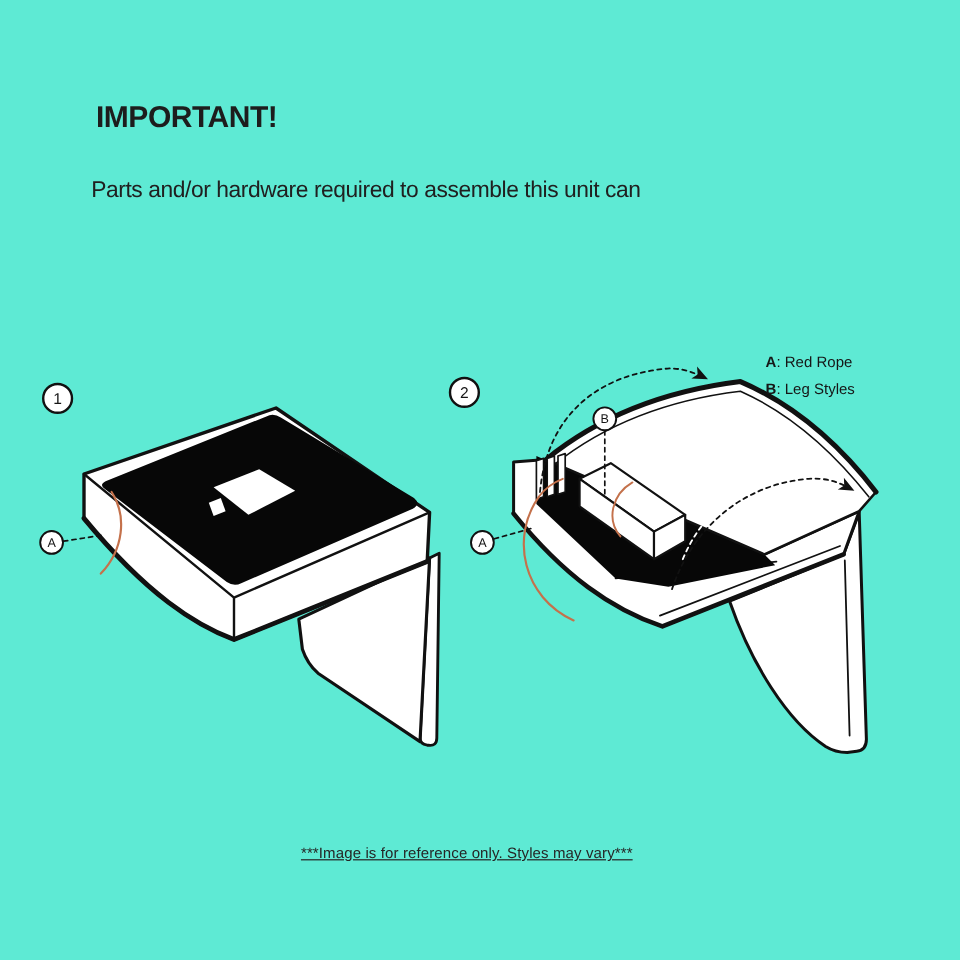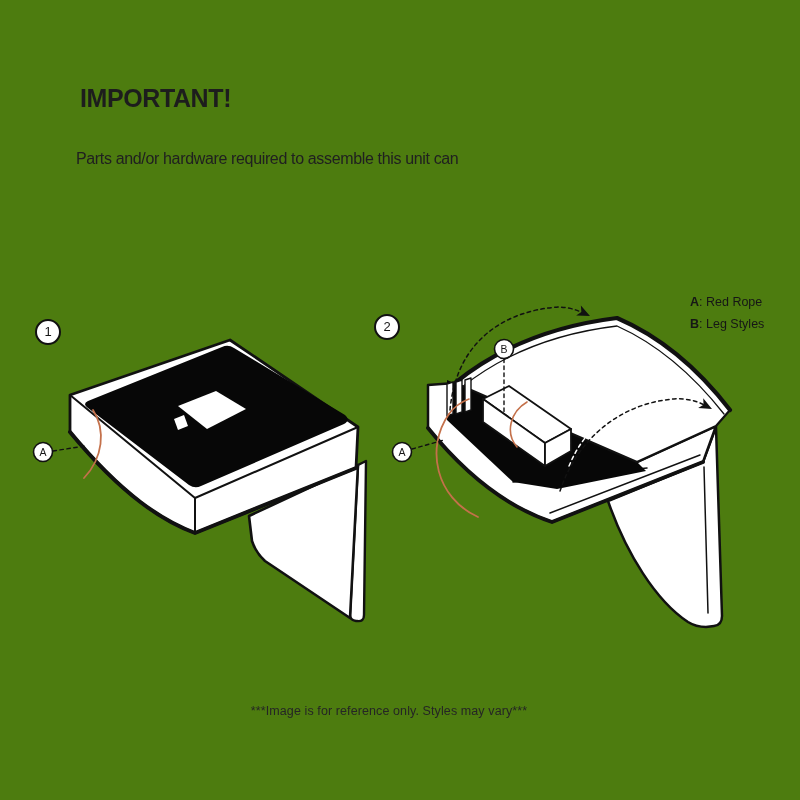--- a/index.html
+++ b/index.html
@@ -1,35 +1,35 @@
 <!DOCTYPE html>
 <html><head>
 <meta charset="utf-8">
 <style>
   html,body{margin:0;padding:0;background:#ffffff;}
   #canvas{
-    position:relative;width:800px;height:800px;background:#4d7c0f;overflow:hidden;
+    position:relative;width:800px;height:800px;background:#5eead4;overflow:hidden;
     font-family:"Liberation Sans","DejaVu Sans",sans-serif;color:#1c1c1c;
   }
   .title{
     position:absolute;left:80px;top:84px;
     font-size:25px;font-weight:700;letter-spacing:-0.4px;color:#1d1d1d;
   }
   .instructions{
     position:absolute;left:76px;top:142px;width:560px;
-    font-size:16px;line-height:33px;letter-spacing:-0.35px;color:#202020;
+    font-size:19px;line-height:33px;letter-spacing:-0.35px;color:#202020;
   }
   .legend{
-    position:absolute;left:690px;top:291px;
+    position:absolute;left:638px;top:291px;
     font-size:12.5px;line-height:22px;color:#161616;z-index:5;
   }
   .legend b{font-weight:700;}
   .footer{
     position:absolute;left:0;top:704px;width:778px;text-align:center;
-    font-size:12.5px;letter-spacing:0.1px;color:#252525;
+    font-size:12.5px;letter-spacing:0.1px;color:#252525;text-decoration:underline;
   }
   svg{position:absolute;overflow:visible;}
   #figure1{left:28px;top:315px;}
   #figure2{left:370px;top:285px;}
   svg text{
     font-family:"Liberation Sans","DejaVu Sans",sans-serif;
     fill:#161616;
   }
   .calloutNum{font-size:13px;}
   .calloutLetter{font-size:10.5px;}

